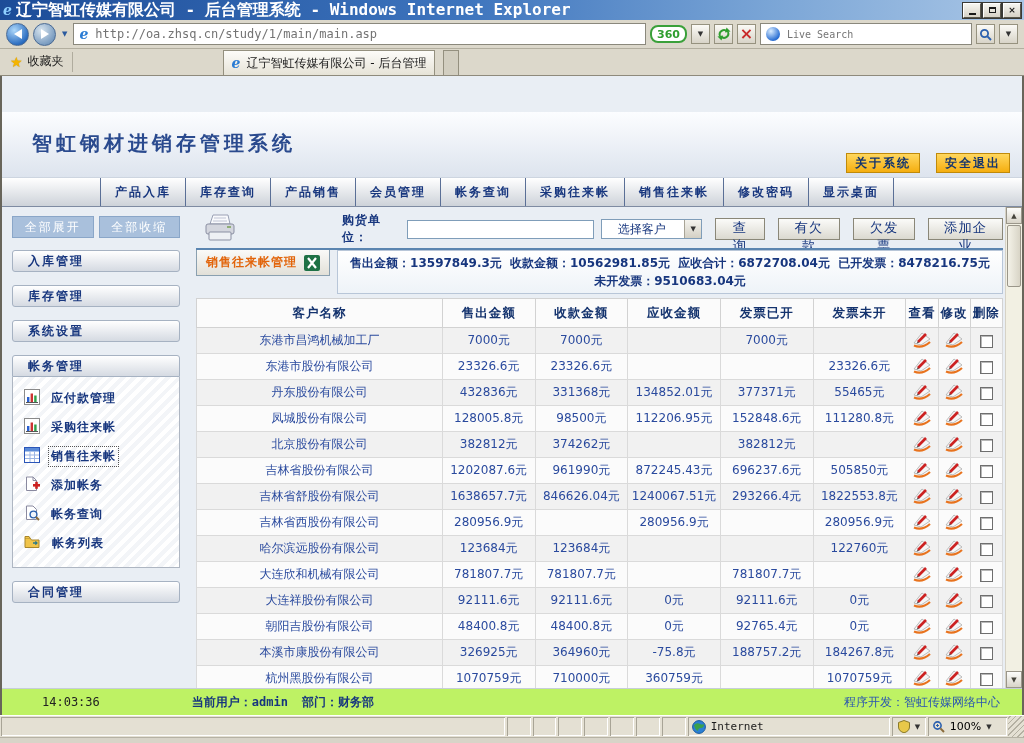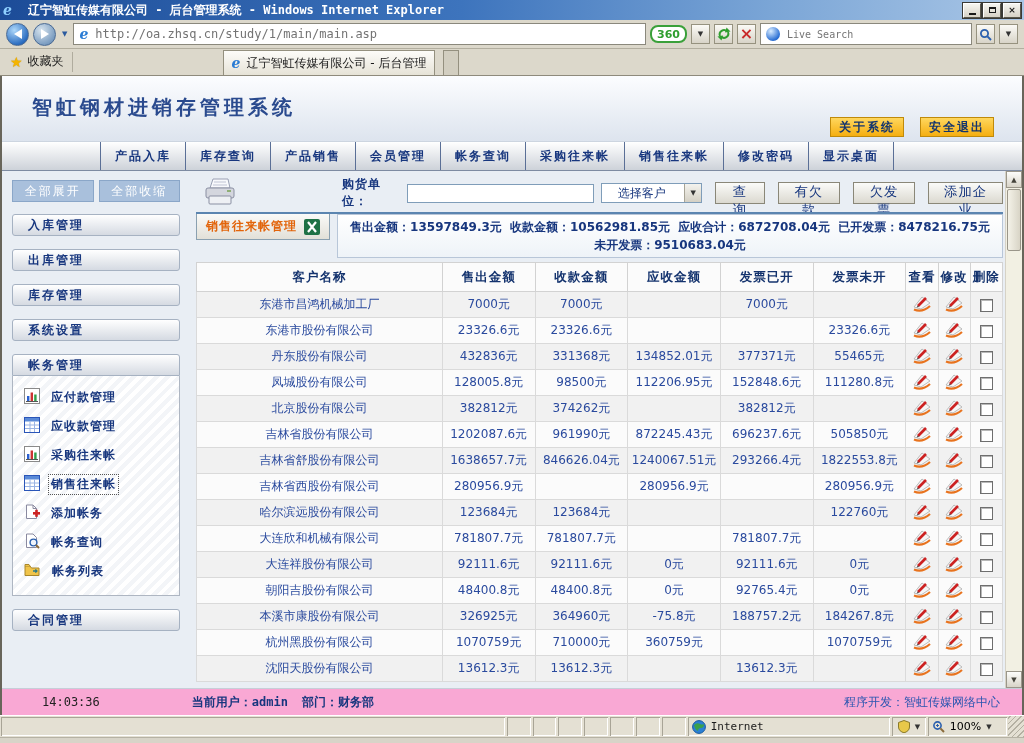--- a/index.html
+++ b/index.html
@@ -8,21 +8,21 @@
   body {
     width:1024px; height:743px; overflow:hidden;
     font-family:"DejaVu Sans","Liberation Sans",sans-serif;
     font-size:12px; background:#d8d4c8; cursor:default;
   }
   #window { width:1024px; height:743px; display:flex; flex-direction:column; }
 
   
   .titlebar { height:20px; flex:0 0 20px; display:flex; align-items:center; padding:0 3px;
     background:linear-gradient(to right,#1c4c98,#3d74bd 45%,#7aa5d6 75%,#a9c6e6); color:#fff; }
-  .titlebar .title { font-weight:bold; font-family:"DejaVu Sans Mono","Liberation Mono",monospace; font-size:12px; margin-left:16px; flex:1; white-space:nowrap; overflow:hidden; }
+  .titlebar .title { font-weight:bold; font-family:"DejaVu Sans Mono","Liberation Mono",monospace; font-size:16px; margin-left:4px; flex:1; white-space:nowrap; overflow:hidden; }
   .ie-e { font-family:"DejaVu Serif","Liberation Serif",serif; font-style:italic; font-weight:bold; color:#8fd0ff; font-size:14px; line-height:14px; }
   .win-btn { width:18px; height:15px; margin-left:2px; background:linear-gradient(#f6f5f0,#d6d2c6);
     border:1px solid #fff; border-right-color:#5a574c; border-bottom-color:#5a574c; outline:1px solid #3a3a36;
     display:flex; align-items:center; justify-content:center; font-size:9px; color:#1a1a1a; font-weight:bold; line-height:1; }
   .glyph-min { width:7px; height:2px; background:#1a1a1a; margin-top:7px; }
   .glyph-restore { width:7px; height:6px; border:1px solid #1a1a1a; border-top-width:2px; }
 
   
   .addressbar { height:29px; flex:0 0 29px; background:#dcd8cb; border-bottom:1px solid #b2ae9f;
     display:flex; align-items:center; padding:0 6px; gap:4px; }
@@ -48,23 +48,23 @@
   .star { color:#f4b400; font-size:14px; text-shadow:0 0 1px #b8860b; }
   .fav-label { color:#1a1a1a; }
   .fav-sep { width:1px; height:20px; background:#b0ac9e; margin-bottom:3px; }
   .tab { height:25px; margin-left:150px; width:212px; display:flex; align-items:center; gap:6px; padding:0 8px;
     background:linear-gradient(#fdfcf9,#e6e3d7); border:1px solid #94907f; border-bottom:none; }
   .tab-title { color:#1a1a1a; white-space:nowrap; overflow:hidden; font-size:12px; }
   .tab-stub { width:16px; height:25px; border:1px solid #94907f; border-bottom:none; background:#d2cec0; margin-left:8px; }
 
   
   .page { flex:1; display:flex; flex-direction:column; background:#e9eef4; border-left:2px solid #68655a; border-right:2px solid #68655a; overflow:hidden; }
-  .page-header { height:66px; flex:0 0 66px; position:relative; background:linear-gradient(#fcfdff,#dde4ee); border-bottom:1px solid #cdd5e0; }
+  .page-header { height:66px; flex:0 0 66px; position:relative; background:linear-gradient(#fcfdff,#dde4ee); border-bottom:1px solid #cdd5e0;margin-top:36px; }
   .page-header h1 { position:absolute; left:30px; top:18px; margin:0; font-size:20px; color:#2a4a8e; letter-spacing:4px; font-weight:bold; }
-  .hdr-btns { position:absolute; right:28px; bottom:4px; display:flex; gap:16px; }
+  .hdr-btns { position:absolute; right:12px; bottom:4px; display:flex; gap:16px; }
   .btn-orange { min-width:74px; height:20px; padding:0 8px; background:linear-gradient(#ffd75e,#f5ae10); border:1px solid #c08a0a;
     color:#14356e; font-weight:bold; display:flex; align-items:center; justify-content:center; letter-spacing:2px; cursor:pointer; }
 
   .navbar { height:29px; flex:0 0 29px; background:linear-gradient(#ffffff,#cdd2d9); border-bottom:1px solid #7e8ba2; display:flex; padding-left:98px; }
   .nav-tab { padding:0 14px; display:flex; align-items:center; color:#17367e; font-weight:bold; letter-spacing:2px; border-right:1px solid #5a6f96; cursor:pointer; }
   .nav-tab:first-child { border-left:1px solid #5a6f96; }
 
   .content { flex:1; display:flex; overflow:hidden; }
 
   
@@ -108,21 +108,21 @@
   tr.even td { background:#fbfbfb; }
   .cb { display:inline-block; width:13px; height:13px; background:#fff; border:1px solid #6e6e6e; box-shadow:inset 1px 1px 0 #b8b8b8; vertical-align:middle; cursor:pointer; }
   .icon-cell span.icw { display:inline-flex; cursor:pointer; }
 
   
   .vscroll { width:17px; flex:0 0 17px; display:flex; flex-direction:column; background:#f2f0e3; border-left:1px solid #d6d2c6; }
   .scroll-btn { height:17px; flex:0 0 17px; background:linear-gradient(#fdfdfb,#d8d4c8); border:1px solid #9a968a; display:flex; align-items:center; justify-content:center; font-size:7px; color:#44423a; cursor:pointer; }
   .scroll-thumb { height:62px; margin:1px; background:linear-gradient(to right,#f4f2e8,#d8d4c6); border:1px solid #9a968a; border-radius:2px; cursor:grab; }
   .scroll-space { flex:1; }
 
-  .page-footer { height:27px; flex:0 0 27px; border-top:1px solid #c6ced8; background:#f9a8d4; display:flex; align-items:center; color:#17367e; position:relative; }
+  .page-footer { height:27px; flex:0 0 27px; border-top:1px solid #c6ced8; background:#bef264; display:flex; align-items:center; color:#17367e; position:relative; }
   .pf-time { margin-left:40px; font-family:"DejaVu Sans Mono","Liberation Mono",monospace; color:#222; }
   .pf-user { margin-left:92px; font-weight:bold; }
   .pf-user b { font-family:"DejaVu Sans Mono","Liberation Mono",monospace; font-weight:bold; }
   .pf-dept { margin-left:14px; font-weight:bold; }
   .pf-credit { position:absolute; right:22px; color:#2a55b0; }
 
   
   .statusbar { height:22px; flex:0 0 22px; background:#e4e0d3; border-top:1px solid #fff; display:flex; align-items:stretch; font-size:11px;justify-content:flex-end; }
   .pane { box-shadow:inset 1px 1px 0 #a8a496, inset -1px -1px 0 #ffffff; margin:1px; display:flex; align-items:center; padding:0 4px; gap:5px; }
   .pane.empty-wide { width:508px; }
@@ -230,46 +230,34 @@
 
     <div class="content">
 
       <div class="sidebar">
         <div class="side-top">
           <span class="btn-blue">全部展开</span>
           <span class="btn-blue">全部收缩</span>
         </div>
         <div id="side-panels">
             <div class="panel-bar">入库管理</div>
-            <div class="panel-bar">出库管理</div>
             <div class="panel-bar">库存管理</div>
             <div class="panel-bar">系统设置</div>
           </div>
         <div class="panel-bar no-gap">帐务管理</div>
         <div class="acc-box" id="acc-box">
             <div class="acc-item">
               <span><svg width="16" height="16" viewBox="0 0 16 16">
                   <rect x="0.5" y="0.5" width="15" height="15" fill="#fff" stroke="#8a8a8a"></rect>
                   <rect x="3" y="8" width="2.4" height="5" fill="#2a5fd0"></rect>
                   <rect x="6.6" y="4.5" width="2.4" height="8.5" fill="#cc3333"></rect>
                   <rect x="10.2" y="6.5" width="2.4" height="6.5" fill="#2fa04a"></rect>
                   <line x1="2" y1="13.5" x2="14" y2="13.5" stroke="#555"></line>
                 </svg></span>
               <span class="acc-label">应付款管理</span>
-            </div>
-            <div class="acc-item">
-              <span><svg width="16" height="16" viewBox="0 0 16 16">
-                  <rect x="0.5" y="0.5" width="15" height="15" fill="#fff" stroke="#2a55b8"></rect>
-                  <rect x="1" y="1" width="14" height="3.5" fill="#5a8ad8"></rect>
-                  <line x1="1" y1="8" x2="15" y2="8" stroke="#9ab4e4"></line>
-                  <line x1="1" y1="11.5" x2="15" y2="11.5" stroke="#9ab4e4"></line>
-                  <line x1="6" y1="4.5" x2="6" y2="15" stroke="#9ab4e4"></line>
-                  <line x1="10.5" y1="4.5" x2="10.5" y2="15" stroke="#9ab4e4"></line>
-                </svg></span>
-              <span class="acc-label">应收款管理</span>
             </div>
             <div class="acc-item">
               <span><svg width="16" height="16" viewBox="0 0 16 16">
                   <rect x="0.5" y="0.5" width="15" height="15" fill="#fff" stroke="#8a8a8a"></rect>
                   <rect x="3" y="8" width="2.4" height="5" fill="#2a5fd0"></rect>
                   <rect x="6.6" y="4.5" width="2.4" height="8.5" fill="#cc3333"></rect>
                   <rect x="10.2" y="6.5" width="2.4" height="6.5" fill="#2fa04a"></rect>
                   <line x1="2" y1="13.5" x2="14" y2="13.5" stroke="#555"></line>
                 </svg></span>
               <span class="acc-label">采购往来帐</span>

